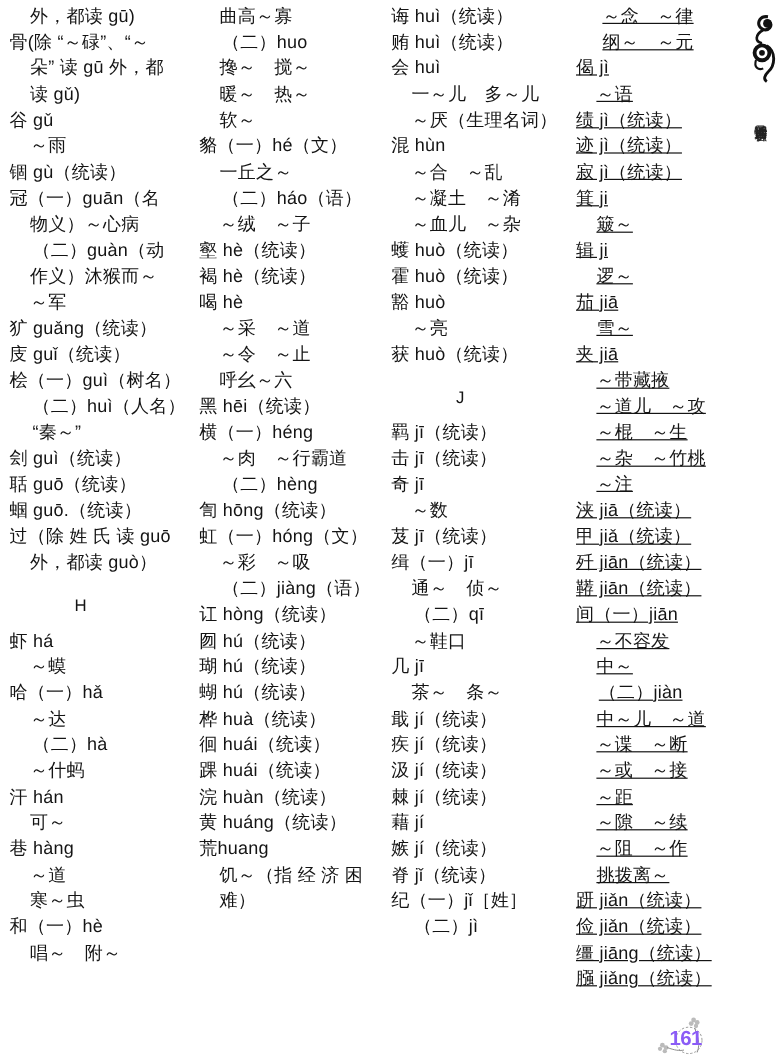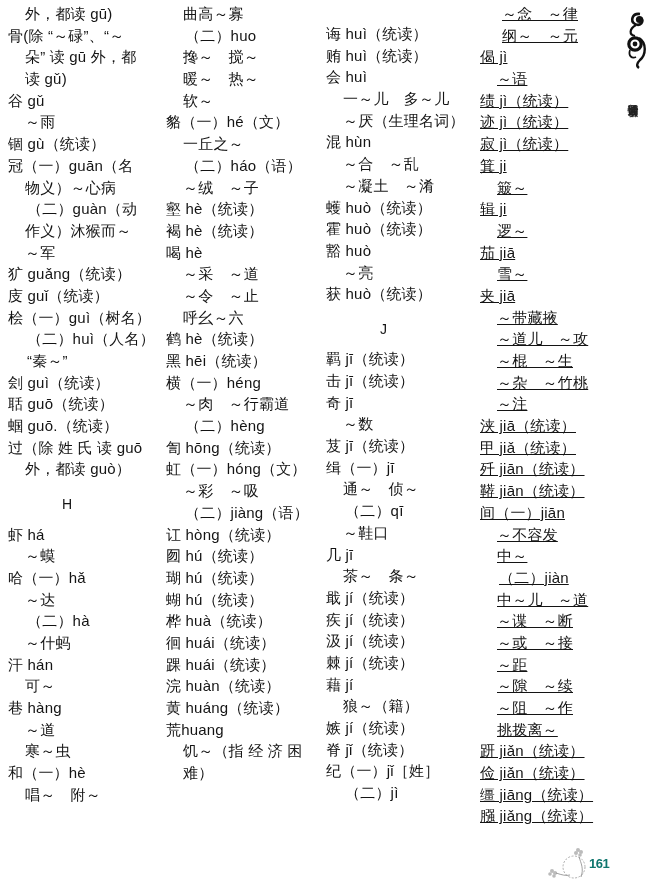--- a/index.html
+++ b/index.html
@@ -4,21 +4,21 @@
 <style>
   html, body { margin:0; padding:0; }
   body {
     width:650px; height:882px; position:relative; overflow:hidden;
     background:#ffffff; color:#141414;
     font-family:"Liberation Sans", "DejaVu Sans", sans-serif;
   }
   .col { position:absolute; top:3px; width:152px; }
   .col-1 { left:8px; }
   .col-2 { left:166px; }
-  .col-3 { left:326px;margin-top:20px; }
+  .col-3 { left:326px; }
   .col-4 { left:480px;text-decoration:underline; }
   .line {
     height:21.7px; line-height:21.7px; font-size:15px;
     white-space:nowrap; letter-spacing:0.2px;
   }
   .k-e { padding-left:0; }
   .k-s { padding-left:17px; }
   .k-v { padding-left:19px; }
   .k-d { padding-left:22px; }
   .k-h {
@@ -26,22 +26,22 @@
     font-size:14px; font-weight:normal;
   }
   .side-label {
     position:absolute; left:627px; top:95px;
     writing-mode:vertical-rl; font-size:11px; line-height:12px;
     letter-spacing:0.3px; color:#222;
   }
   .ornament-top { position:absolute; left:624px; top:10px; width:26px; height:60px; }
   .page-number-wrap { position:absolute; left:540px; top:845px; width:60px; height:37px; }
   .page-number {
-    position:absolute; left:18px; top:11px; font-size:13px; font-weight:bold;
-    color:#0f766e; letter-spacing:-0.5px;margin-left:31px;
+    position:absolute; left:18px; top:11px; font-size:17px; font-weight:bold;
+    color:#8b5cf6; letter-spacing:-0.5px;
   }
   .page-ornament { position:absolute; left:0; top:0; }
 </style>
 </head>
 <body>
 
 <div class="col col-1">
 
 <div class="line k-s">外，都读 gū)</div>
     <div class="line k-e">骨(除 “～碌”、“～</div>
@@ -90,21 +90,20 @@
     <div class="line k-e">貉（一）hé（文）</div>
     <div class="line k-s">一丘之～</div>
     <div class="line k-v">（二）háo（语）</div>
     <div class="line k-s">～绒　～子</div>
     <div class="line k-e">壑 hè（统读）</div>
     <div class="line k-e">褐 hè（统读）</div>
     <div class="line k-e">喝 hè</div>
     <div class="line k-s">～采　～道</div>
     <div class="line k-s">～令　～止</div>
     <div class="line k-s">呼幺～六</div>
-    <div class="line k-e">鹤 hè（统读）</div>
     <div class="line k-e">黑 hēi（统读）</div>
     <div class="line k-e">横（一）héng</div>
     <div class="line k-s">～肉　～行霸道</div>
     <div class="line k-v">（二）hèng</div>
     <div class="line k-e">訇 hōng（统读）</div>
     <div class="line k-e">虹（一）hóng（文）</div>
     <div class="line k-s">～彩　～吸</div>
     <div class="line k-v">（二）jiàng（语）</div>
     <div class="line k-e">讧 hòng（统读）</div>
     <div class="line k-e">囫 hú（统读）</div>
@@ -122,20 +121,21 @@
 <div class="col col-3">
 
 <div class="line k-e">诲 huì（统读）</div>
     <div class="line k-e">贿 huì（统读）</div>
     <div class="line k-e">会 huì</div>
     <div class="line k-s">一～儿　多～儿</div>
     <div class="line k-s">～厌（生理名词）</div>
     <div class="line k-e">混 hùn</div>
     <div class="line k-s">～合　～乱</div>
     <div class="line k-s">～凝土　～淆</div>
+    <div class="line k-s">～血儿　～杂</div>
     <div class="line k-e">蠖 huò（统读）</div>
     <div class="line k-e">霍 huò（统读）</div>
     <div class="line k-e">豁 huò</div>
     <div class="line k-s">～亮</div>
     <div class="line k-e">获 huò（统读）</div>
     <div class="line k-h">J</div>
     <div class="line k-e">羁 jī（统读）</div>
     <div class="line k-e">击 jī（统读）</div>
     <div class="line k-e">奇 jī</div>
     <div class="line k-s">～数</div>
@@ -144,21 +144,20 @@
     <div class="line k-s">通～　侦～</div>
     <div class="line k-v">（二）qī</div>
     <div class="line k-s">～鞋口</div>
     <div class="line k-e">几 jī</div>
     <div class="line k-s">茶～　条～</div>
     <div class="line k-e">戢 jí（统读）</div>
     <div class="line k-e">疾 jí（统读）</div>
     <div class="line k-e">汲 jí（统读）</div>
     <div class="line k-e">棘 jí（统读）</div>
     <div class="line k-e">藉 jí</div>
-    <div class="line k-s">狼～（籍）</div>
     <div class="line k-e">嫉 jí（统读）</div>
     <div class="line k-e">脊 jǐ（统读）</div>
     <div class="line k-e">纪（一）jǐ［姓］</div>
     <div class="line k-v">（二）jì</div>
   </div>
 <div class="col col-4">
 
 <div class="line k-d">～念　～律</div>
     <div class="line k-d">纲～　～元</div>
     <div class="line k-e">偈 jì</div>

